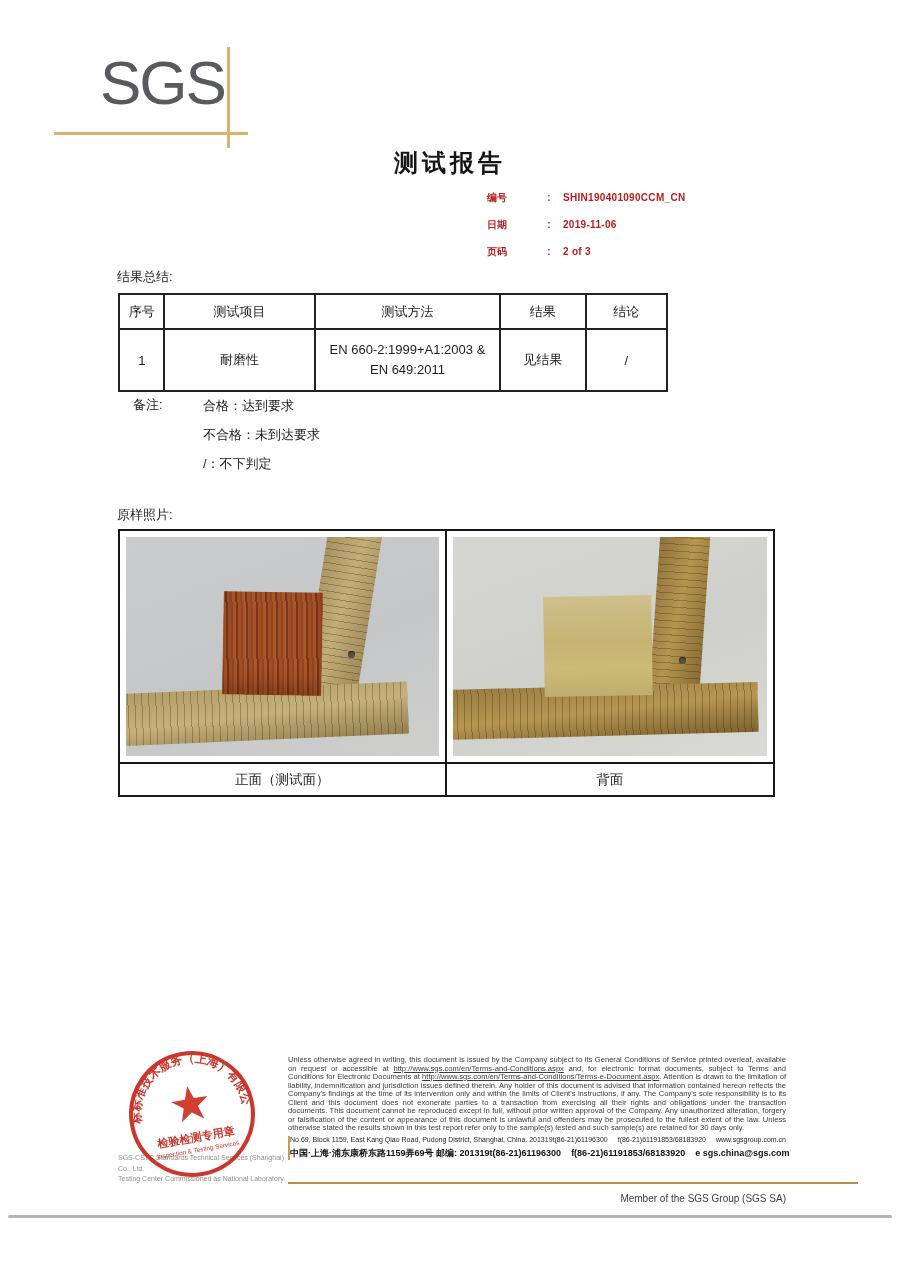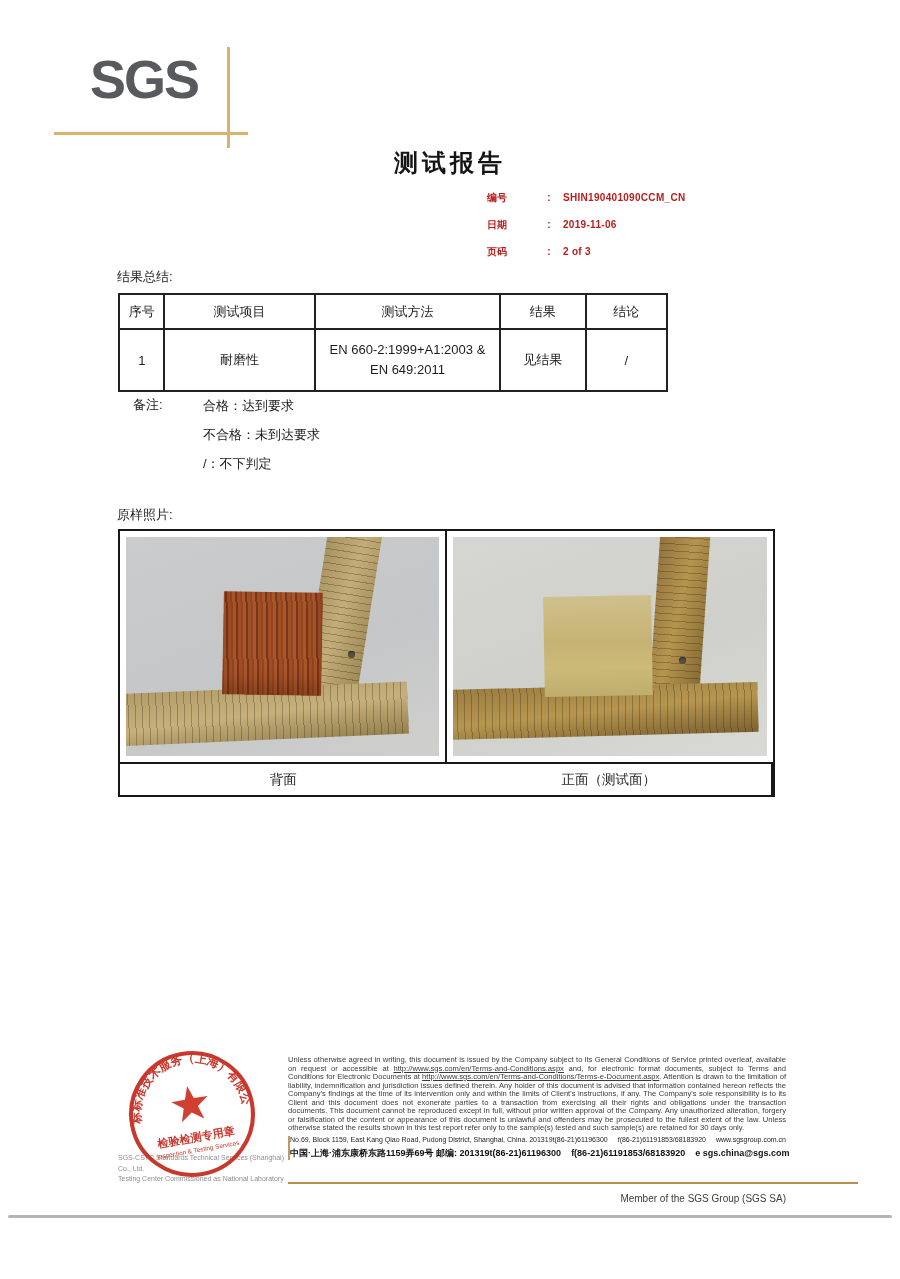--- a/index.html
+++ b/index.html
@@ -1,20 +1,20 @@
 <!DOCTYPE html>
 <html><head>
 <meta charset="utf-8">
 <style>
   * { margin:0; padding:0; box-sizing:border-box; }
   html,body { width:900px; height:1279px; background:#ffffff; }
   body { font-family:"Liberation Sans","DejaVu Sans",sans-serif; color:#1c1c1c; position:relative; }
 
   
-  .logo-text { position:absolute; left:90px; top:52px; font-size:54px; font-weight:bold;
+  .logo-text { position:absolute; left:100px; top:52px; font-size:62px; font-weight:normal;
                color:#595a5d; letter-spacing:-2px; line-height:1; }
   .logo-hline { position:absolute; left:54px; top:132px; width:194px; height:3px; background:#d8b36c; }
   .logo-vline { position:absolute; left:227px; top:47px; width:3px; height:101px; background:#d8b36c; }
 
   
   .title { position:absolute; left:0; top:147px; width:900px; text-align:center;
            font-size:24px; font-weight:bold; letter-spacing:4px; color:#141414; }
   .meta { position:absolute; left:487px; top:184px; font-size:10px; font-weight:bold; color:#b91c1c; }
   .meta-row { display:flex; height:27px; align-items:center; }
   .meta-label { width:48px; }
@@ -173,22 +173,22 @@
     </div>
   </div>
   <div class="photo-cell">
     <div class="photo back">
       <div class="arm v"></div>
       <div class="arm h"></div>
       <div class="sample"></div>
       <div class="hole"></div>
     </div>
   </div>
+  <div class="caption-cell left">正面（测试面）</div>
   <div class="caption-cell">背面</div>
-  <div class="caption-cell left">正面（测试面）</div>
 </div>
 
 <div class="company-lines">
   <div>SGS-CSTC Standards Technical Services (Shanghai) Co., Ltd.</div>
   <div>Testing Center Commissioned as National Laboratory</div>
 </div>
 
 <div class="stamp-wrap">
   <svg viewBox="0 0 130 130" width="132" height="132">
     <defs>

